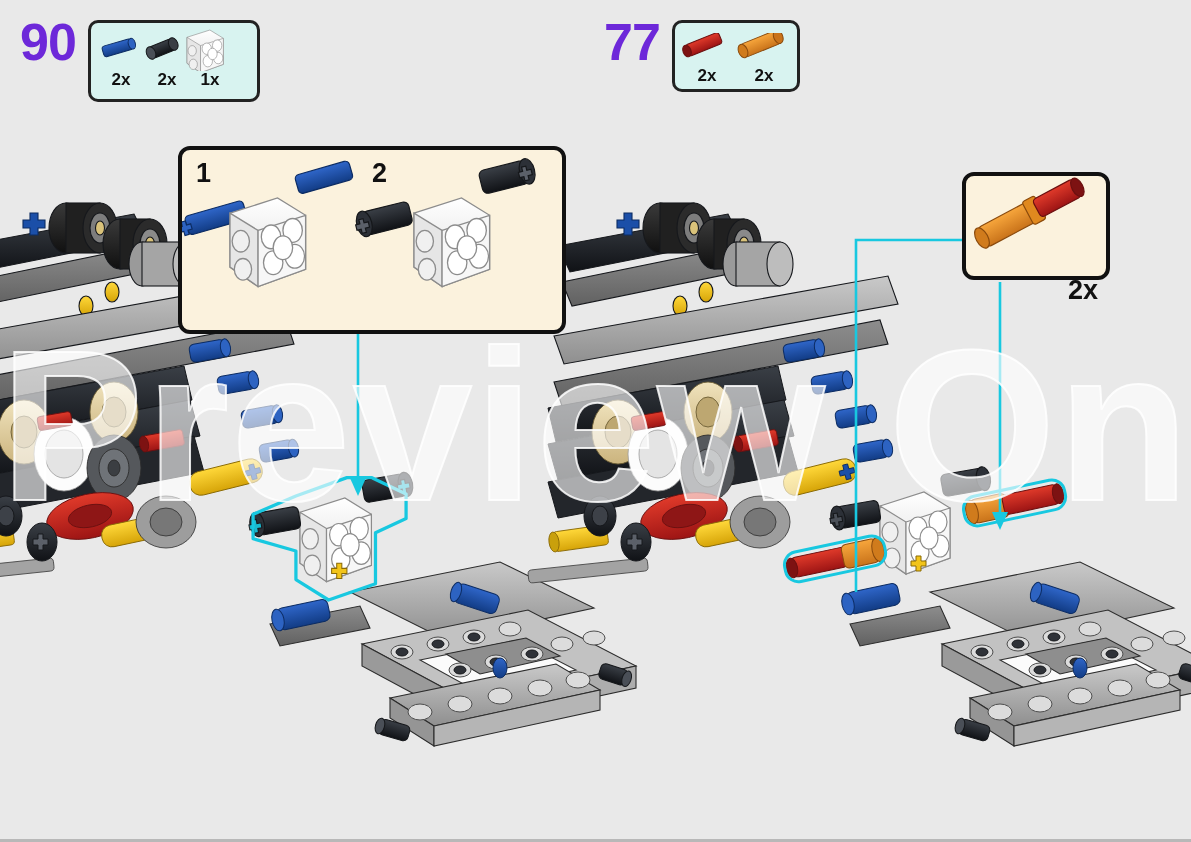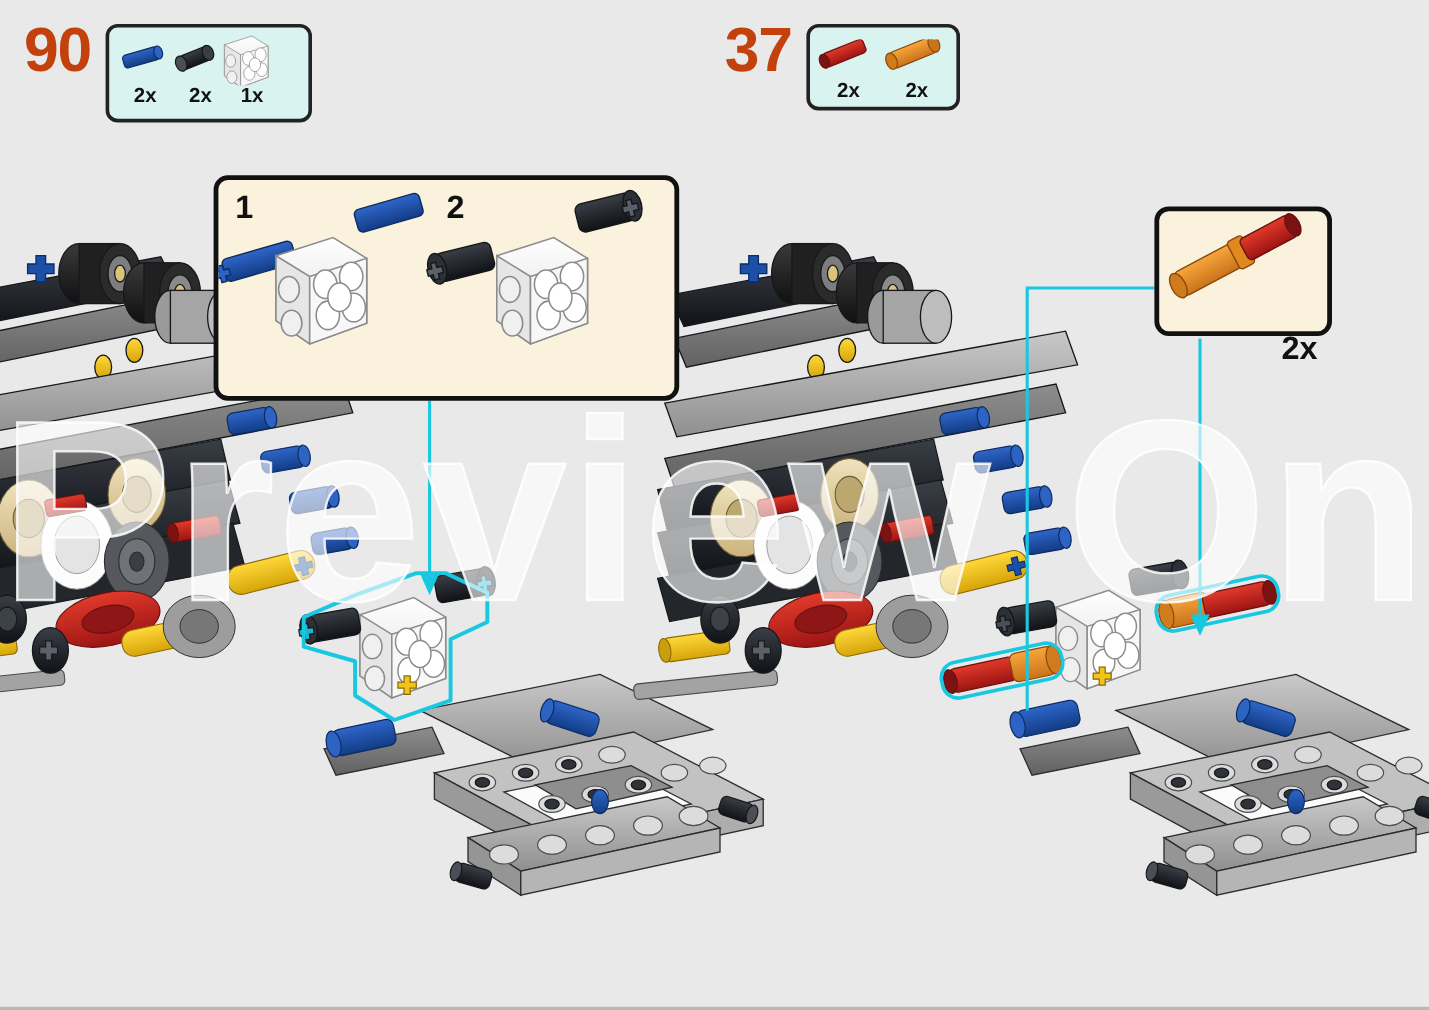--- a/index.html
+++ b/index.html
@@ -8,21 +8,21 @@
     background:#e9e9e9;
     font-family:"Liberation Sans", sans-serif;
     overflow:hidden;position:relative;
     border-bottom:3px solid #b8b8b8;
     box-sizing:border-box;
   }
   .page{position:absolute;inset:0;}
 
   
   .step-num{
-    position:absolute;font-weight:bold;color:#c2410c;
+    position:absolute;font-weight:bold;color:#6d28d9;
     font-size:52px;letter-spacing:-1px;line-height:1;
   }
   #step-90-num{left:20px;top:16px;}
   #step-91-num{left:604px;top:16px;}
 
   
   .parts-box{
     position:absolute;background:#d8f3f0;
     border:3px solid #222;border-radius:10px;
     box-sizing:border-box;
@@ -479,21 +479,21 @@
         <use href="#whitepanel"></use>
         <g transform="translate(62,-14) rotate(-14)" stroke="#15171a" stroke-width="1.1">
           <rect x="0" y="-11" width="44" height="22" rx="5" fill="url(#gBlack)"></rect>
           <ellipse cx="44" cy="0" rx="7" ry="12" fill="#2c3037"></ellipse>
           <path d="M40-5 h4 v4 h4 v5 h-4 v4 h-4 v-4 h-4 v-5 h4 Z" fill="#5b6069"></path>
         </g>
       </g>
     </svg>
   </div>
 
-  <div class="step-num" id="step-91-num">37</div>
+  <div class="step-num" id="step-91-num">77</div>
 
   <div class="parts-box" id="parts-box-91">
     <div class="part-cell" style="left:4px;top:6px;width:56px;">
       <div class="part-art">
         <svg width="52" height="30" viewBox="0 0 52 30">
           <g transform="translate(6,18) rotate(-22)" stroke="#6b1010" stroke-width="1">
             <rect x="0" y="-6" width="36" height="12" rx="3" fill="url(#gRed)"></rect>
             <ellipse cx="0" cy="0" rx="4" ry="6" fill="#7d1212"></ellipse>
           </g>
         </svg>

